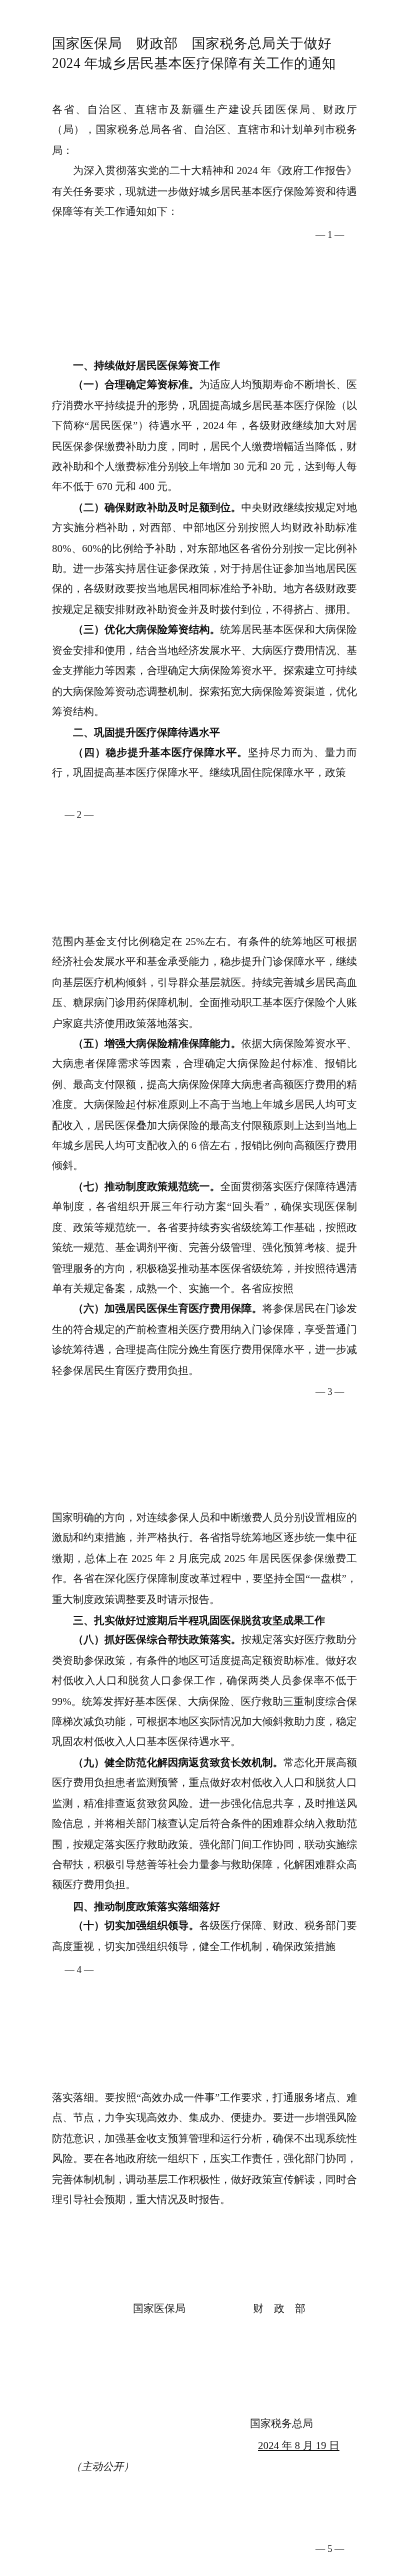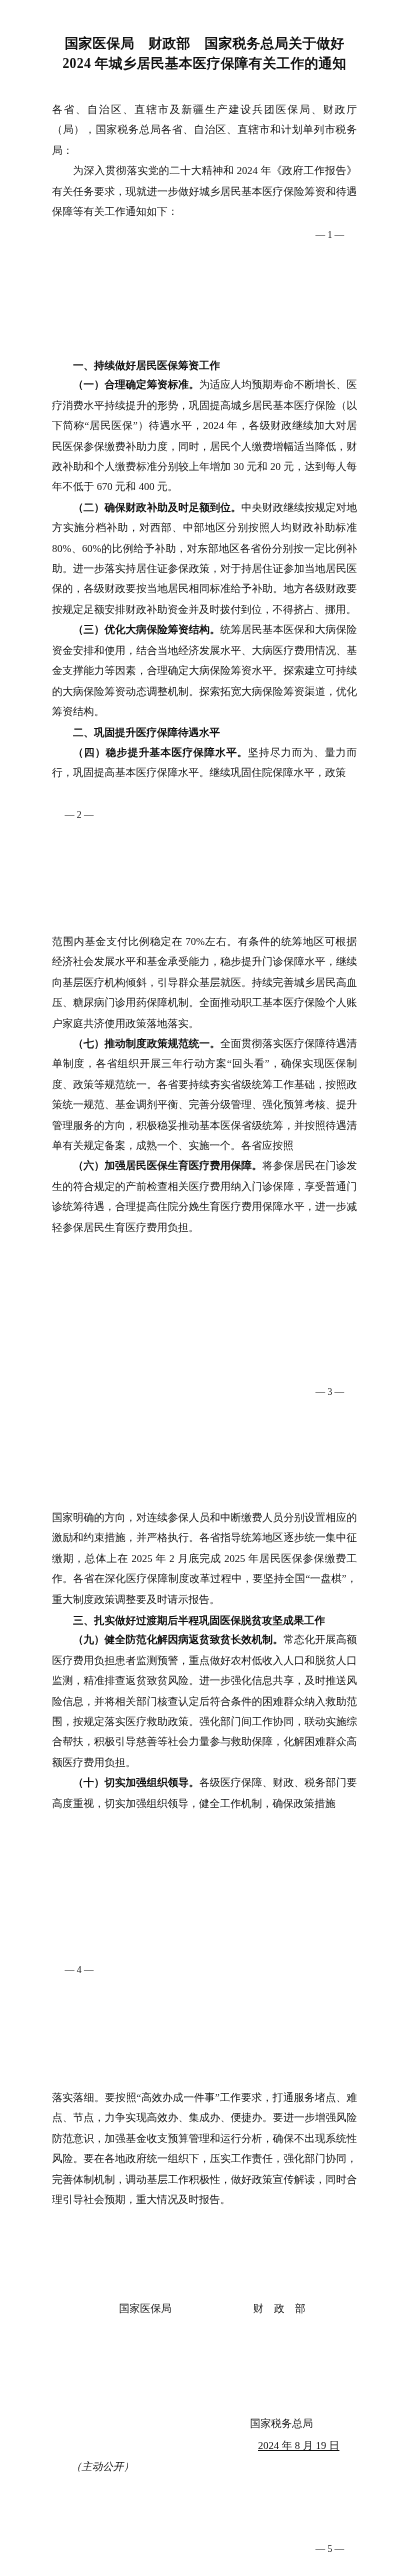--- a/index.html
+++ b/index.html
@@ -3,21 +3,21 @@
 <meta charset="utf-8">
 <style>
   html,body{margin:0;padding:0;}
   body{
     width:408px;height:2576px;background:#ffffff;position:relative;
     font-family:"Liberation Serif","DejaVu Serif",serif;color:#111;
     overflow:hidden;
   }
   .doc-title{
     position:absolute;left:52px;width:305px;top:34px;
-    text-align:center;font-weight:bold;font-size:13.7px;line-height:20px;
+    font-weight:normal;font-size:13.7px;line-height:20px;
     letter-spacing:0.3px;
   }
   .col{
     position:absolute;left:52px;width:305px;
     font-size:10.5px;line-height:20.4px;text-align:justify;
   }
   .col p{margin:0;text-indent:2em;}
   .col p.noindent{text-indent:0;}
   .sec-heading{
     font-weight:bold;
@@ -53,38 +53,41 @@
   <p class="sec-heading">一、持续做好居民医保筹资工作</p>
   <p><span class="lead">（一）合理确定筹资标准。</span><span>为适应人均预期寿命不断增长、医疗消费水平持续提升的形势，巩固提高城乡居民基本医疗保险（以下简称“居民医保”）待遇水平，2024 年，各级财政继续加大对居民医保参保缴费补助力度，同时，居民个人缴费增幅适当降低，财政补助和个人缴费标准分别较上年增加 30 元和 20 元，达到每人每年不低于 670 元和 400 元。</span></p>
   <p><span class="lead">（二）确保财政补助及时足额到位。</span><span>中央财政继续按规定对地方实施分档补助，对西部、中部地区分别按照人均财政补助标准 80%、60%的比例给予补助，对东部地区各省份分别按一定比例补助。进一步落实持居住证参保政策，对于持居住证参加当地居民医保的，各级财政要按当地居民相同标准给予补助。地方各级财政要按规定足额安排财政补助资金并及时拨付到位，不得挤占、挪用。</span></p>
   <p><span class="lead">（三）优化大病保险筹资结构。</span><span>统筹居民基本医保和大病保险资金安排和使用，结合当地经济发展水平、大病医疗费用情况、基金支撑能力等因素，合理确定大病保险筹资水平。探索建立可持续的大病保险筹资动态调整机制。探索拓宽大病保险筹资渠道，优化筹资结构。</span></p>
   <p class="sec-heading">二、巩固提升医疗保障待遇水平</p>
   <p><span class="lead">（四）稳步提升基本医疗保障水平。</span><span>坚持尽力而为、量力而行，巩固提高基本医疗保障水平。继续巩固住院保障水平，政策</span></p>
 </div>
 <div class="pagenum pn-left" style="top:807px;">— 2 —</div>
 
 <div class="col" style="top:932px;">
-  <p class="noindent">范围内基金支付比例稳定在 70%左右。有条件的统筹地区可根据经济社会发展水平和基金承受能力，稳步提升门诊保障水平，继续向基层医疗机构倾斜，引导群众基层就医。持续完善城乡居民高血压、糖尿病门诊用药保障机制。全面推动职工基本医疗保险个人账户家庭共济使用政策落地落实。</p>
+  <p class="noindent">范围内基金支付比例稳定在 25%左右。有条件的统筹地区可根据经济社会发展水平和基金承受能力，稳步提升门诊保障水平，继续向基层医疗机构倾斜，引导群众基层就医。持续完善城乡居民高血压、糖尿病门诊用药保障机制。全面推动职工基本医疗保险个人账户家庭共济使用政策落地落实。</p>
+  <p><span class="lead">（五）增强大病保险精准保障能力。</span><span>依据大病保险筹资水平、大病患者保障需求等因素，合理确定大病保险起付标准、报销比例、最高支付限额，提高大病保险保障大病患者高额医疗费用的精准度。大病保险起付标准原则上不高于当地上年城乡居民人均可支配收入，居民医保叠加大病保险的最高支付限额原则上达到当地上年城乡居民人均可支配收入的 6 倍左右，报销比例向高额医疗费用倾斜。</span></p>
   <p><span class="lead">（七）推动制度政策规范统一。</span><span>全面贯彻落实医疗保障待遇清单制度，各省组织开展三年行动方案“回头看”，确保实现医保制度、政策等规范统一。各省要持续夯实省级统筹工作基础，按照政策统一规范、基金调剂平衡、完善分级管理、强化预算考核、提升管理服务的方向，积极稳妥推动基本医保省级统筹，并按照待遇清单有关规定备案，成熟一个、实施一个。各省应按照</span></p>
   <p><span class="lead">（六）加强居民医保生育医疗费用保障。</span><span>将参保居民在门诊发生的符合规定的产前检查相关医疗费用纳入门诊保障，享受普通门诊统筹待遇，合理提高住院分娩生育医疗费用保障水平，进一步减轻参保居民生育医疗费用负担。</span></p>
 </div>
 <div class="pagenum pn-right" style="top:1384px;">— 3 —</div>
 
 <div class="col" style="top:1508px;">
   <p class="noindent">国家明确的方向，对连续参保人员和中断缴费人员分别设置相应的激励和约束措施，并严格执行。各省指导统筹地区逐步统一集中征缴期，总体上在 2025 年 2 月底完成 2025 年居民医保参保缴费工作。各省在深化医疗保障制度改革过程中，要坚持全国“一盘棋”，重大制度政策调整要及时请示报告。</p>
   <p class="sec-heading">三、扎实做好过渡期后半程巩固医保脱贫攻坚成果工作</p>
+  <p><span class="lead">（八）抓好医保综合帮扶政策落实。</span><span>按规定落实好医疗救助分类资助参保政策，有条件的地区可适度提高定额资助标准。做好农村低收入人口和脱贫人口参保工作，确保两类人员参保率不低于 99%。统筹发挥好基本医保、大病保险、医疗救助三重制度综合保障梯次减负功能，可根据本地区实际情况加大倾斜救助力度，稳定巩固农村低收入人口基本医保待遇水平。</span></p>
   <p><span class="lead">（九）健全防范化解因病返贫致贫长效机制。</span><span>常态化开展高额医疗费用负担患者监测预警，重点做好农村低收入人口和脱贫人口监测，精准排查返贫致贫风险。进一步强化信息共享，及时推送风险信息，并将相关部门核查认定后符合条件的困难群众纳入救助范围，按规定落实医疗救助政策。强化部门间工作协同，联动实施综合帮扶，积极引导慈善等社会力量参与救助保障，化解困难群众高额医疗费用负担。</span></p>
+  <p class="sec-heading">四、推动制度政策落实落细落好</p>
   <p><span class="lead">（十）切实加强组织领导。</span><span>各级医疗保障、财政、税务部门要高度重视，切实加强组织领导，健全工作机制，确保政策措施</span></p>
 </div>
 <div class="pagenum pn-left" style="top:1962px;">— 4 —</div>
 
 <div class="col" style="top:2088px;">
   <p class="noindent">落实落细。要按照“高效办成一件事”工作要求，打通服务堵点、难点、节点，力争实现高效办、集成办、便捷办。要进一步增强风险防范意识，加强基金收支预算管理和运行分析，确保不出现系统性风险。要在各地政府统一组织下，压实工作责任，强化部门协同，完善体制机制，调动基层工作积极性，做好政策宣传解读，同时合理引导社会预期，重大情况及时报告。</p>
 </div>
 
-<div class="sig" style="left:107px;top:2301px;padding-left:12px;">国家医保局</div>
+<div class="sig" style="left:121px;top:2301px;padding-left:12px;">国家医保局</div>
 <div class="sig" style="left:253px;top:2301px;text-align:center;">财　政　部</div>
 <div class="sig" style="left:250px;top:2416px;">国家税务总局</div>
 <div class="sig" style="left:258px;top:2438px;text-decoration:underline;">2024 年 8 月 19 日</div>
 <div class="sig" style="left:71px;top:2459px;font-style:italic;">（主动公开）</div>
 
 <div class="pagenum pn-right" style="top:2541px;">— 5 —</div>
 
 
 </body></html>

